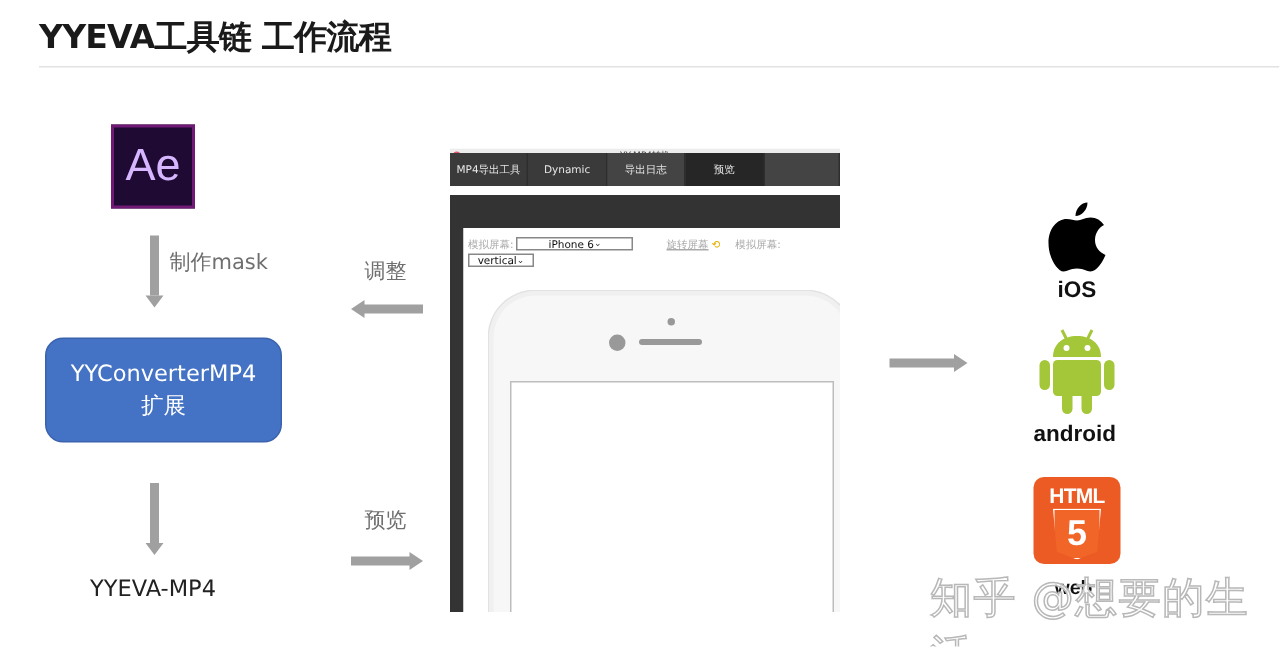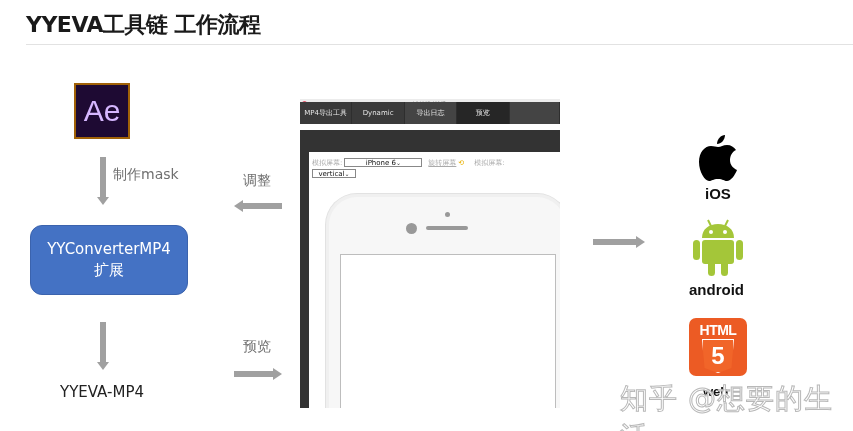--- a/index.html
+++ b/index.html
@@ -9,21 +9,21 @@
   }
   .page-title {
     position: absolute; left: 26px; top: 10px; font-size: 22px; font-weight: bold; color: #1a1a1a;
     letter-spacing: -0.5px;
   }
   .title-rule { position: absolute; left: 26px; right: 0; top: 44px; height: 1px; background: #e2e2e2; }
 
   
   .ae-icon {
     position: absolute; left: 74px; top: 83px; width: 56px; height: 56px; background: #1e0a33;
-    border: 2px solid #a16207; display: flex; align-items: center; justify-content: center;
+    border: 2px solid #701a75; display: flex; align-items: center; justify-content: center;
     color: #d6b7ff; font-family: "Liberation Sans", sans-serif; font-size: 30px; font-weight: 400;
   }
 
   .v-arrow { position: absolute; width: 12px; }
   .v-arrow .shaft { position: absolute; left: 3px; top: 0; width: 6px; background: #a0a0a0; }
   .v-arrow .head { position: absolute; left: 0; width: 0; height: 0;
     border-left: 6px solid transparent; border-right: 6px solid transparent; border-top: 8px solid #a0a0a0; }
 
   .h-arrow { position: absolute; height: 12px; }
   .h-arrow .shaft { position: absolute; top: 3px; height: 6px; background: #a0a0a0; }
@@ -157,21 +157,21 @@
   <div class="app-toolbar"></div>
   <div class="app-leftbar"></div>
   <div class="app-content">
     <div class="settings-row">
       <div class="row1">
         <span>模拟屏幕:</span>
         <span class="sel device">
           <span>iPhone 6</span>
           <span class="chev">⌄</span>
         </span>
-        <span style="margin-left:4px;text-decoration:underline;">旋转屏幕</span>
+        <span style="margin-left:20px;text-decoration:underline;">旋转屏幕</span>
         <span class="rotate-icon">⟲</span>
         <span style="margin-left:8px;">模拟屏幕:</span>
       </div>
       <span class="sel mode">
         <span>vertical</span>
         <span class="chev">⌄</span>
       </span>
     </div>
     <div class="phone">
       <div class="phone-camera-dot"></div>

